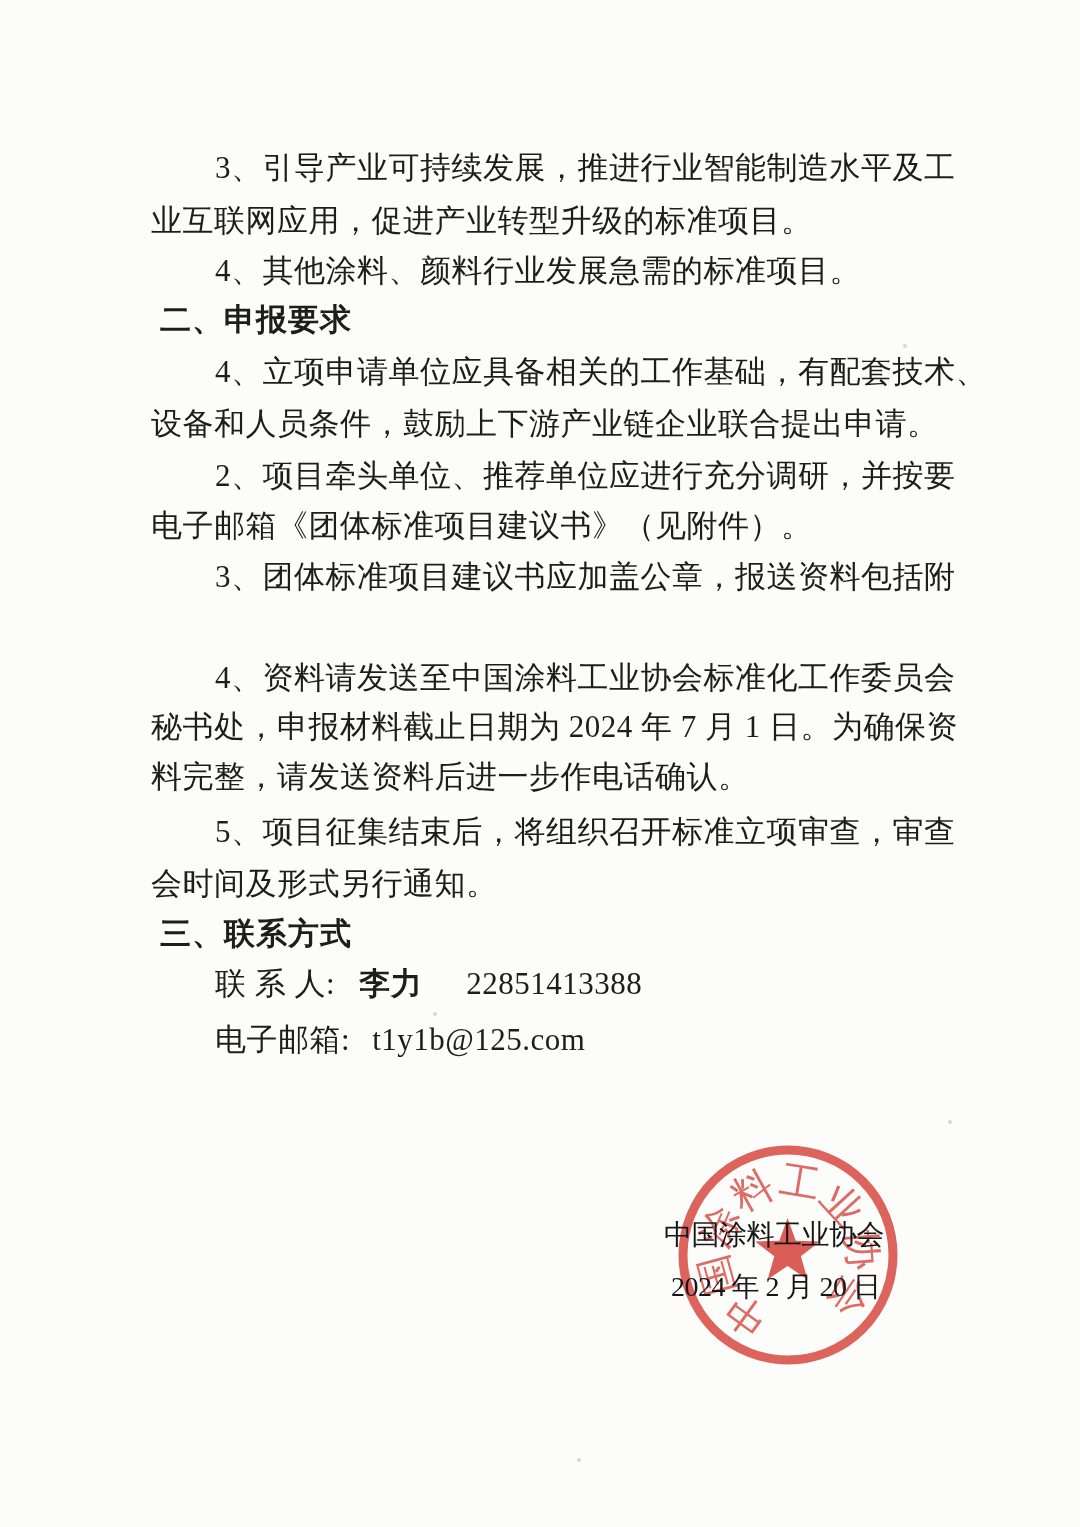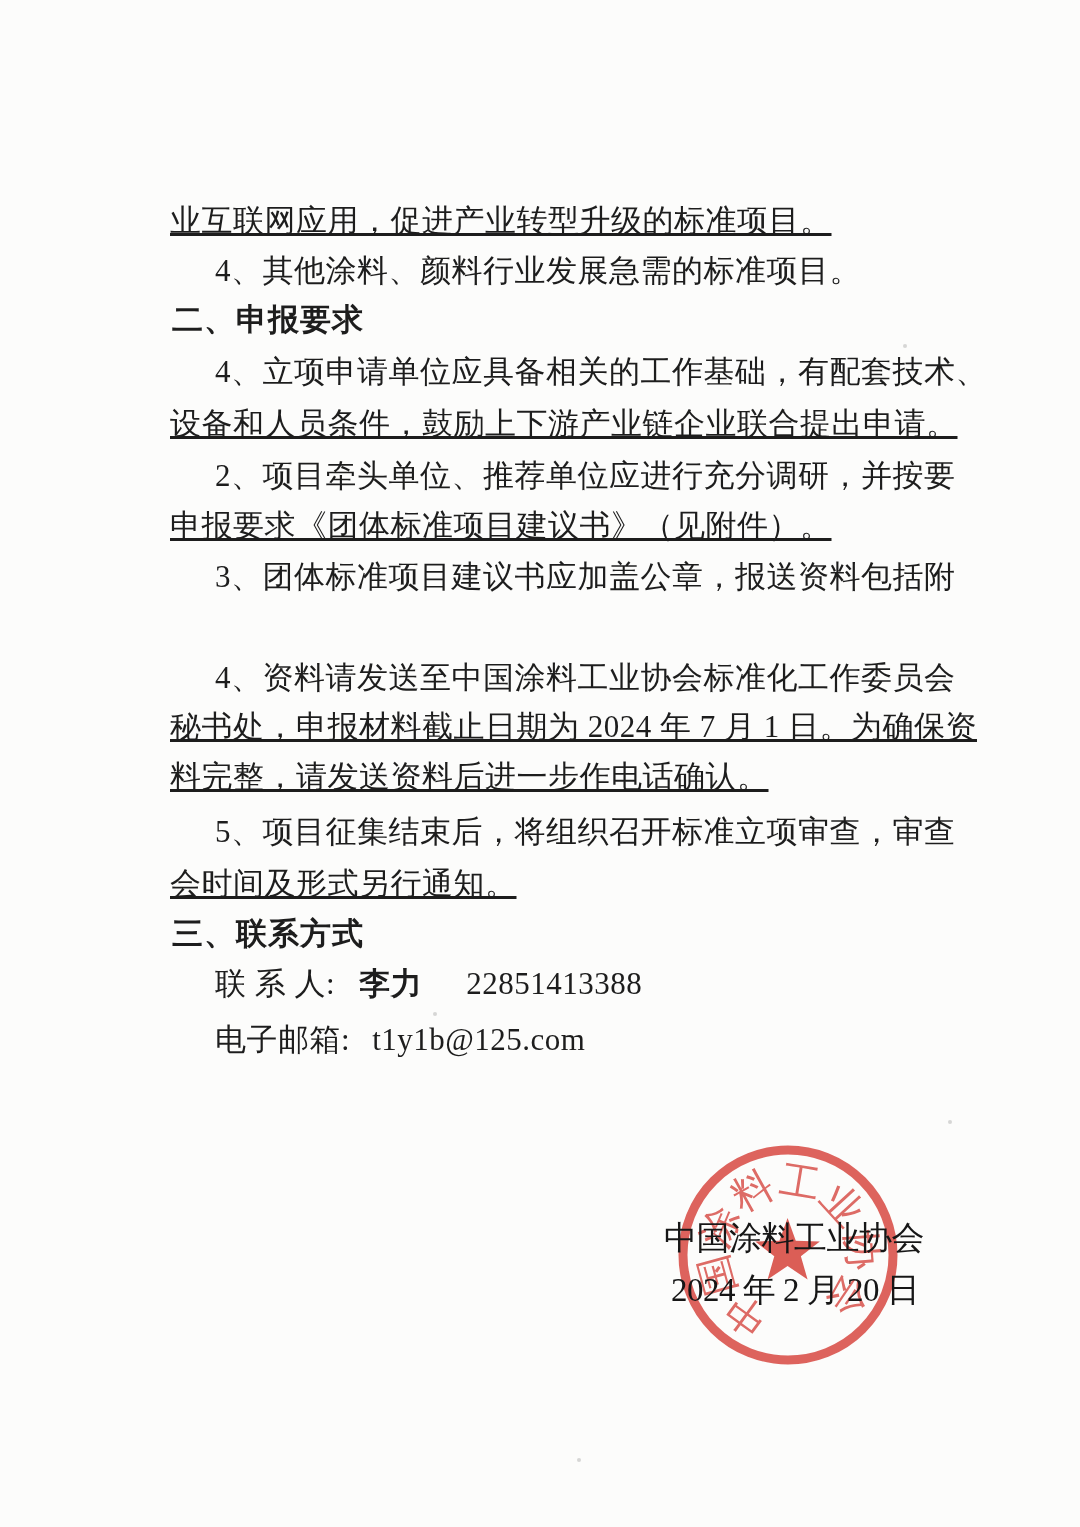--- a/index.html
+++ b/index.html
@@ -13,30 +13,30 @@
   }
   .page{position:absolute;inset:0;}
   .line{
     position:absolute;
     font-size:31px;
     line-height:40px;
     white-space:nowrap;
     letter-spacing:0.5px;
     color:#1d1d1d;
   }
-  .l-flush{left:170px;text-decoration:underline;}
+  .l-flush{left:151px;}
   .l-indent{left:215px;}
-  .l-head{left:172px;font-weight:bold;letter-spacing:1px;}
+  .l-head{left:160px;font-weight:bold;letter-spacing:1px;}
   .contact-row{display:flex;align-items:flex-start;}
   .contact-name{margin-left:24px;font-weight:bold;}
   .contact-phone{margin-left:44px;}
   .contact-value{margin-left:22px;}
   .sig{
     position:absolute;
-    font-size:33px;
+    font-size:28px;
     letter-spacing:-0.5px;
     white-space:nowrap;
     z-index:3;
     color:#161616;
   }
   .stamp{
     position:absolute;
     left:675px;top:1142px;
     width:226px;height:226px;
     z-index:2;
@@ -46,27 +46,28 @@
     width:4px;height:4px;border-radius:50%;
     background:rgba(125,125,125,0.30);
     z-index:1;
   }
 </style>
 </head>
 <body>
 
 <div class="page">
 
+  <div class="line l-indent" style="top:148px">3、引导产业可持续发展，推进行业智能制造水平及工</div>
   <div class="line l-flush" style="top:201px">业互联网应用，促进产业转型升级的标准项目。</div>
   <div class="line l-indent" style="top:251px">4、其他涂料、颜料行业发展急需的标准项目。</div>
   <div class="line l-head" style="top:300px">二、申报要求</div>
   <div class="line l-indent" style="top:352px">4、立项申请单位应具备相关的工作基础，有配套技术、</div>
   <div class="line l-flush" style="top:404px">设备和人员条件，鼓励上下游产业链企业联合提出申请。</div>
   <div class="line l-indent" style="top:456px">2、项目牵头单位、推荐单位应进行充分调研，并按要</div>
-  <div class="line l-flush" style="top:506px">申报要求《团体标准项目建议书》（见附件）。</div>
+  <div class="line l-flush" style="top:506px">电子邮箱《团体标准项目建议书》（见附件）。</div>
   <div class="line l-indent" style="top:557px">3、团体标准项目建议书应加盖公章，报送资料包括附</div>
   <div class="line l-indent" style="top:658px">4、资料请发送至中国涂料工业协会标准化工作委员会</div>
   <div class="line l-flush" style="top:707px">秘书处，申报材料截止日期为 2024 年 7 月 1 日。为确保资</div>
   <div class="line l-flush" style="top:757px">料完整，请发送资料后进一步作电话确认。</div>
   <div class="line l-indent" style="top:812px">5、项目征集结束后，将组织召开标准立项审查，审查</div>
   <div class="line l-flush" style="top:864px">会时间及形式另行通知。</div>
   <div class="line l-head" style="top:914px">三、联系方式</div>
 
   <div class="line l-indent contact-row" style="top:964px">
     <span>联 系 人:</span>

